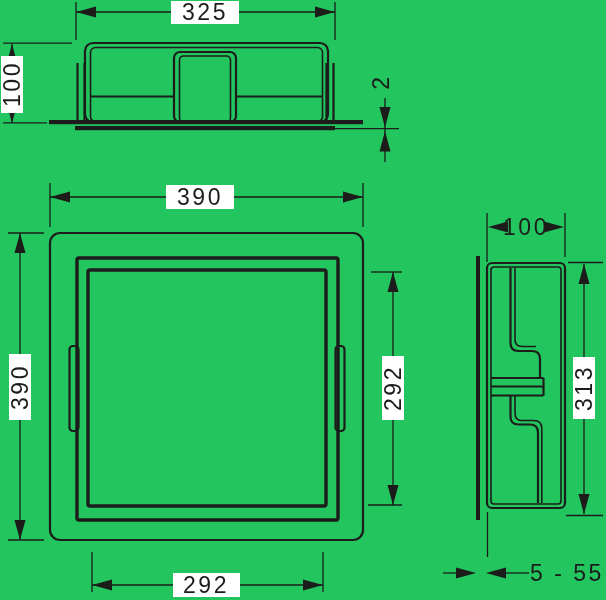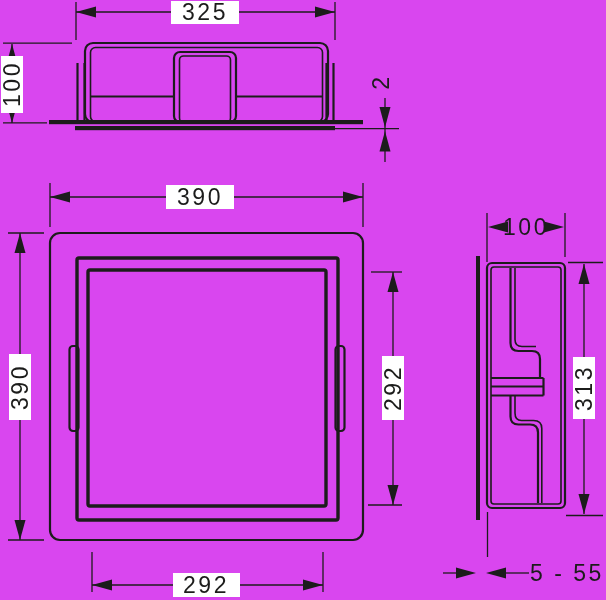--- a/index.html
+++ b/index.html
@@ -1,16 +1,16 @@
 <!DOCTYPE html>
 <html><head>
 <meta charset="utf-8">
 <style>
   html,body{margin:0;padding:0;background:#ffffff;}
-  .stage{position:relative;width:606px;height:600px;background:#d946ef;overflow:hidden;}
+  .stage{position:relative;width:606px;height:600px;background:#22c55e;overflow:hidden;}
   svg{display:block;}
   .ln{stroke:#1c1c1b;fill:none;stroke-linecap:butt;}
   .s1{stroke-width:1.3px;}
   .s2{stroke-width:2.2px;}
   .s2l{stroke-width:1.6px;}
   .s3{stroke-width:3.4px;}
   .blk{fill:#1c1c1b;stroke:none;}
   .wht{fill:#ffffff;stroke:none;}
   text{font-family:"Liberation Sans","DejaVu Sans",sans-serif;font-size:23px;letter-spacing:2.5px;fill:#1c1c1b;text-anchor:middle;}
 </style>

